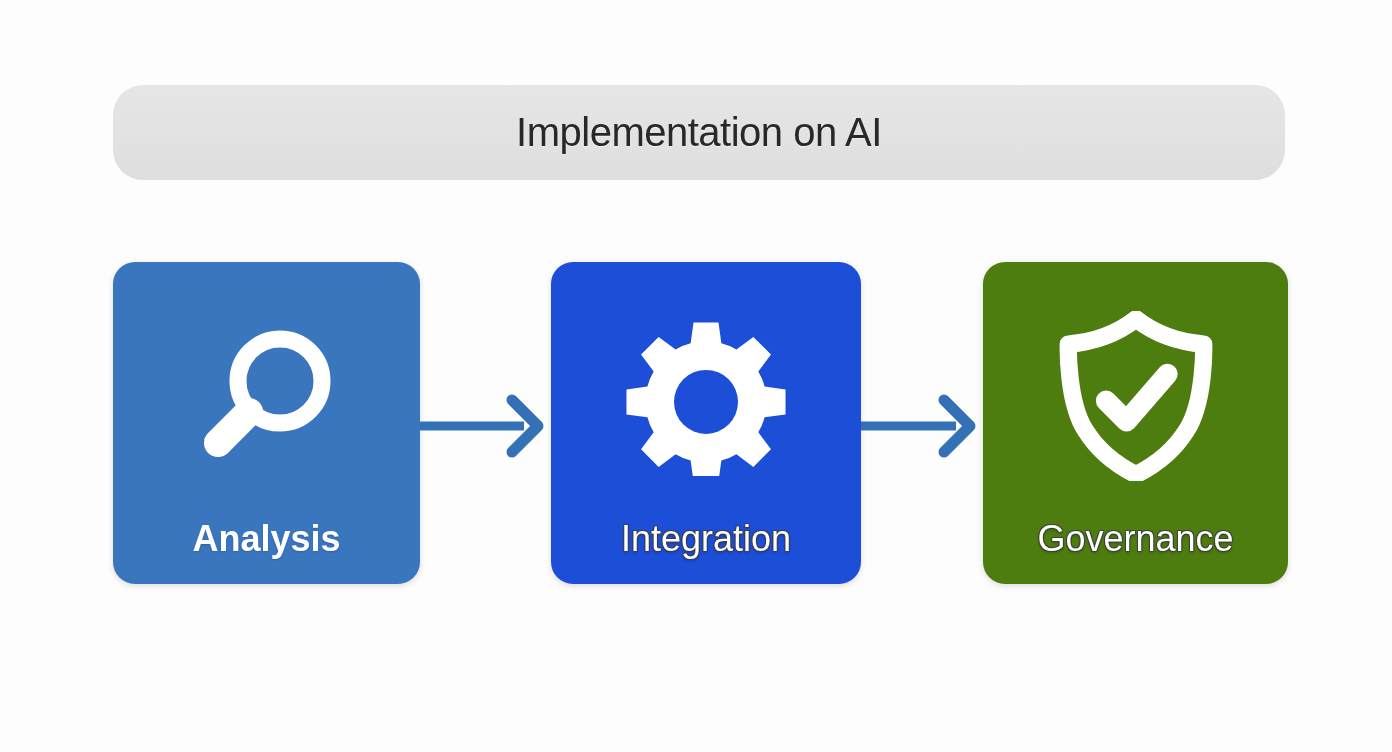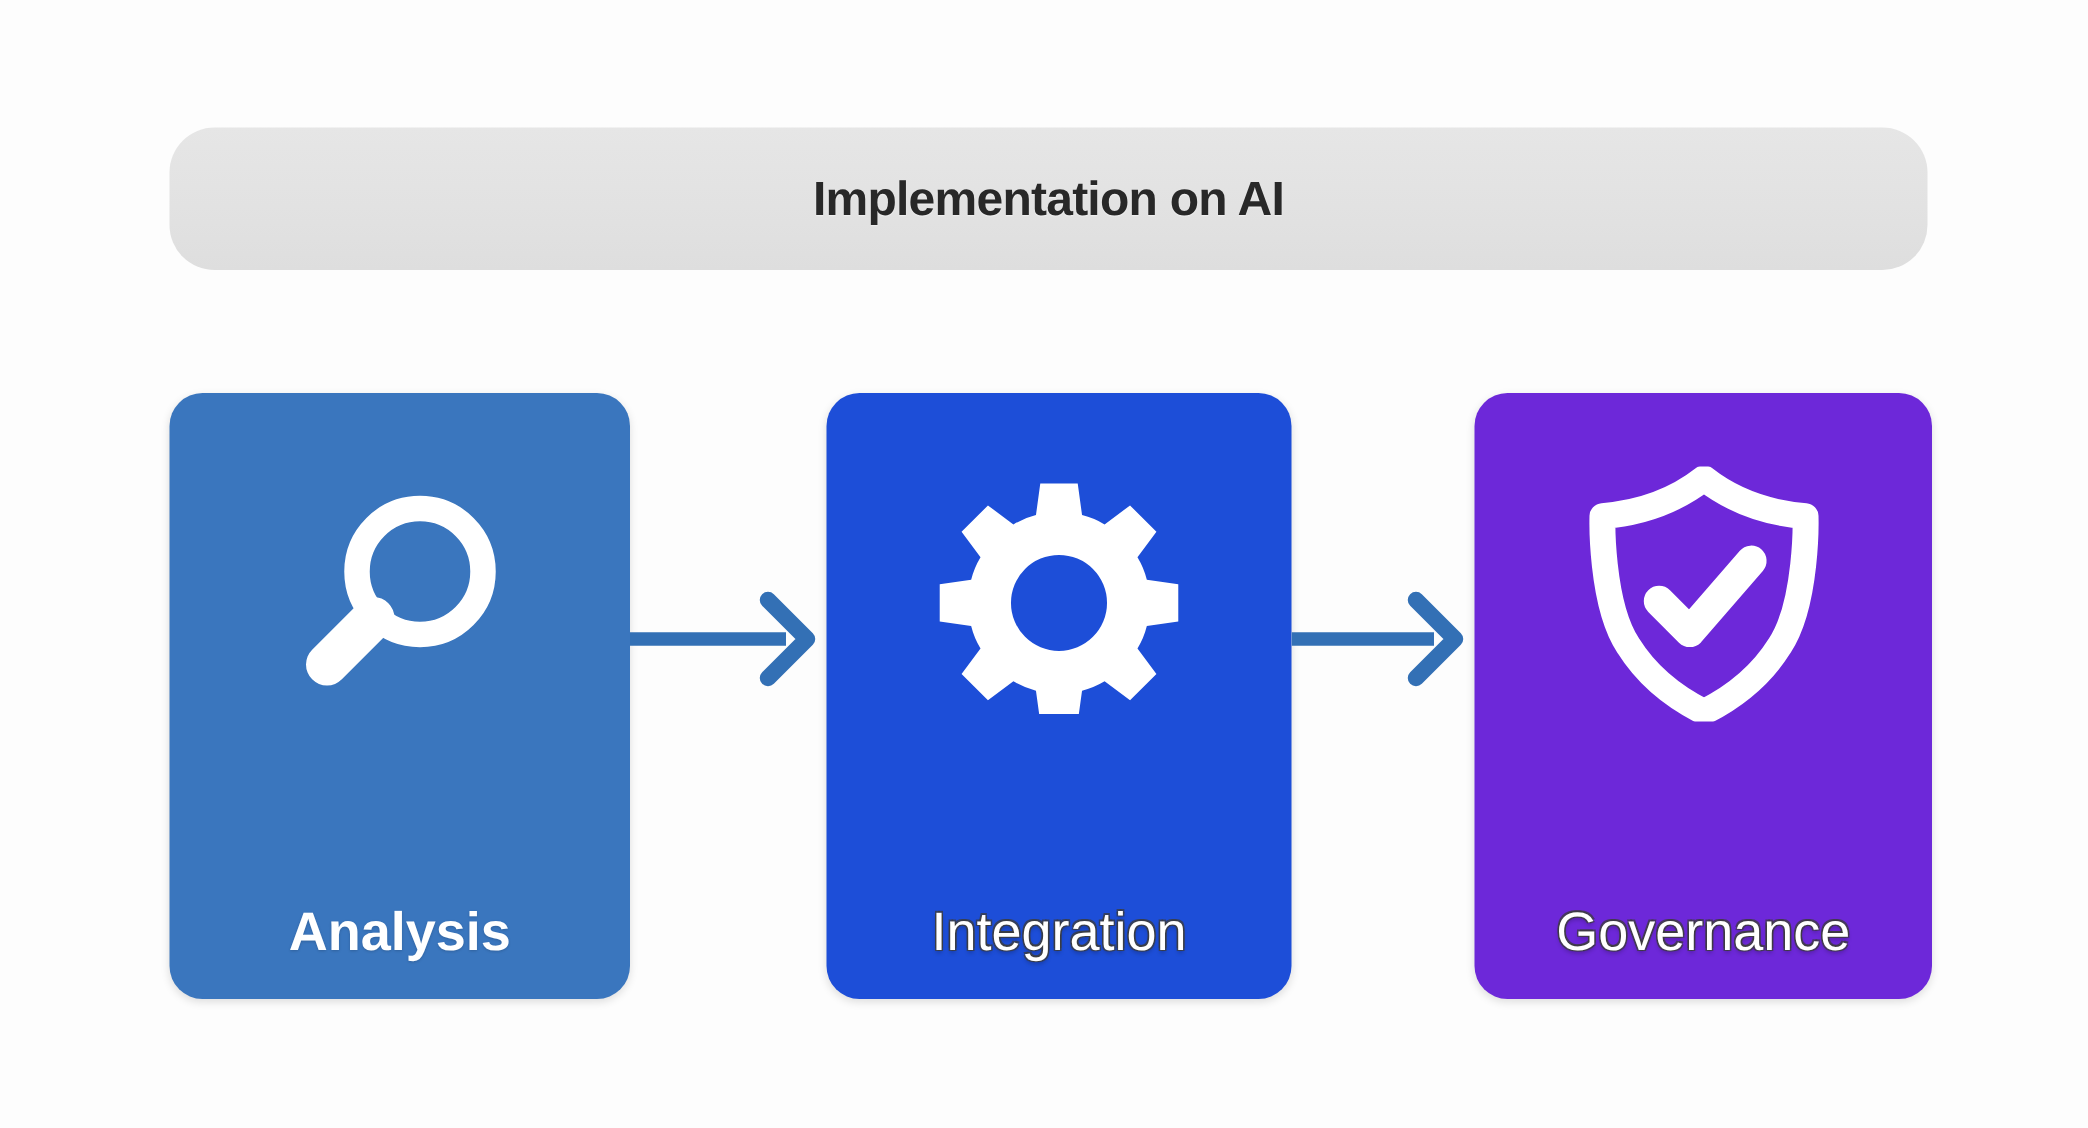--- a/index.html
+++ b/index.html
@@ -27,41 +27,41 @@
     width: 1172px;
     height: 95px;
     border-radius: 30px;
     background: linear-gradient(180deg, #e6e6e6 0%, #e2e2e2 55%, #dedede 100%);
     display: flex;
     align-items: center;
     justify-content: center;
   }
 
   #page-title {
-    font-size: 32px;
-    font-weight: bold;
+    font-size: 40px;
+    font-weight: normal;
     color: #282828;
     letter-spacing: -0.5px;
     text-shadow: 0 1px 1px rgba(255,255,255,0.55);
     white-space: nowrap;
   }
 
   
   #flow-row {
     position: absolute;
     left: 113px;
     top: 262px;
     width: 1175px;
     height: 334px;
   }
 
   .flow-card {
     position: absolute;
     top: 0;
-    height: 404px;
+    height: 322px;
     border-radius: 22px;
     display: flex;
     flex-direction: column;
     align-items: center;
     justify-content: flex-start;
     box-shadow: 0 2px 6px rgba(0,0,0,0.13);
   }
 
   .flow-card .icon-wrap {
     margin-top: 44px;
@@ -95,21 +95,21 @@
 
   
   #card-integration {
     left: 438px;
     width: 310px;
     background: #1d4ed8;
   }
   #card-governance {
     left: 870px;
     width: 305px;
-    background: #6d28d9;
+    background: #4d7c0f;
   }
   #card-integration .card-label,
   #card-governance .card-label {
     font-weight: normal;
     text-shadow:
       -1px -1px 0 rgba(60,60,60,.75),
        1px -1px 0 rgba(60,60,60,.75),
       -1px  1px 0 rgba(60,60,60,.75),
        1px  1px 0 rgba(60,60,60,.75),
        0 2px 3px rgba(0,0,0,.25);

